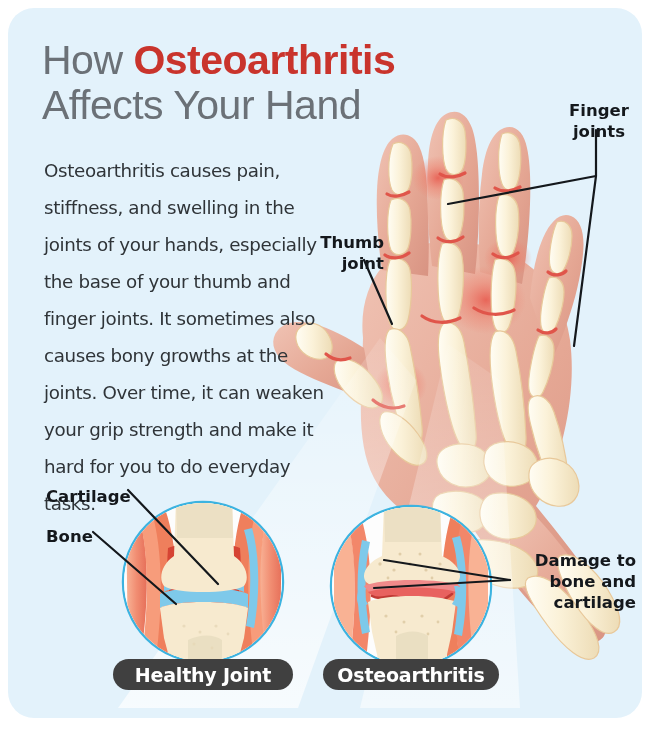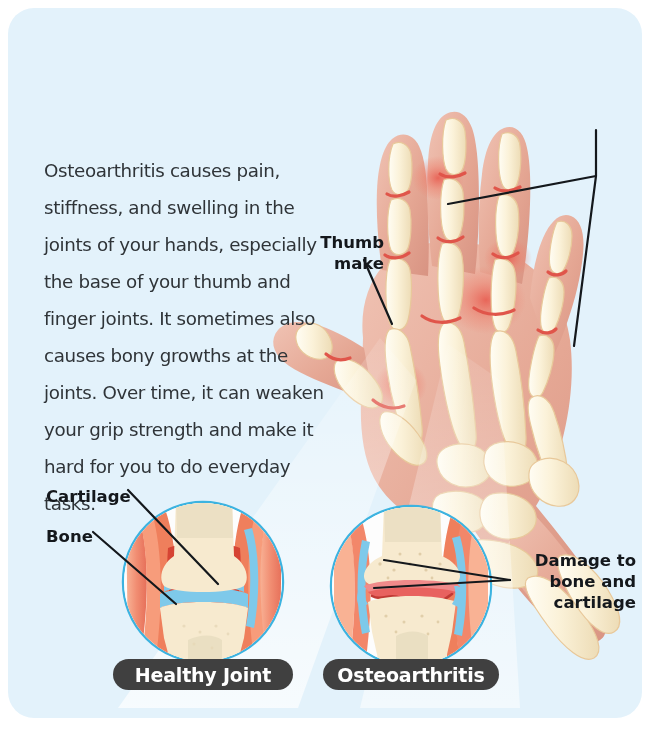--- a/index.html
+++ b/index.html
@@ -317,24 +317,29 @@
 
       <path d="M120 482 L210 576"></path>
 
       <path d="M85 524 L168 596"></path>
 
       <path d="M502 572 L376 552"></path>
       <path d="M502 572 L366 580"></path>
     </g>
   </svg>
 
+  <div class="title nosel">
+    <span>How </span><span class="hl">Osteoarthritis</span><br>
+    <span>Affects Your Hand</span>
+  </div>
 
   <div class="body-copy nosel">Osteoarthritis causes pain, stiffness, and swelling in the joints of your hands, especially the base of your thumb and finger joints. It sometimes also causes bony growths at the joints. Over time, it can weaken your grip strength and make it hard for you to do everyday tasks.</div>
 
-  <div class="callout nosel" id="lbl-thumb">Thumb make</div>
+  <div class="callout nosel" id="lbl-finger">Finger joints</div>
+  <div class="callout nosel" id="lbl-thumb">Thumb joint</div>
   <div class="callout nosel" id="lbl-bone">Bone</div>
   <div class="callout nosel" id="lbl-cartilage">Cartilage</div>
   <div class="callout nosel" id="lbl-damage">Damage to bone and cartilage</div>
 
   <div class="badge nosel" id="badge-healthy">Healthy Joint</div>
   <div class="badge nosel" id="badge-oa">Osteoarthritis</div>
 
 </div>
 
 </body></html>

